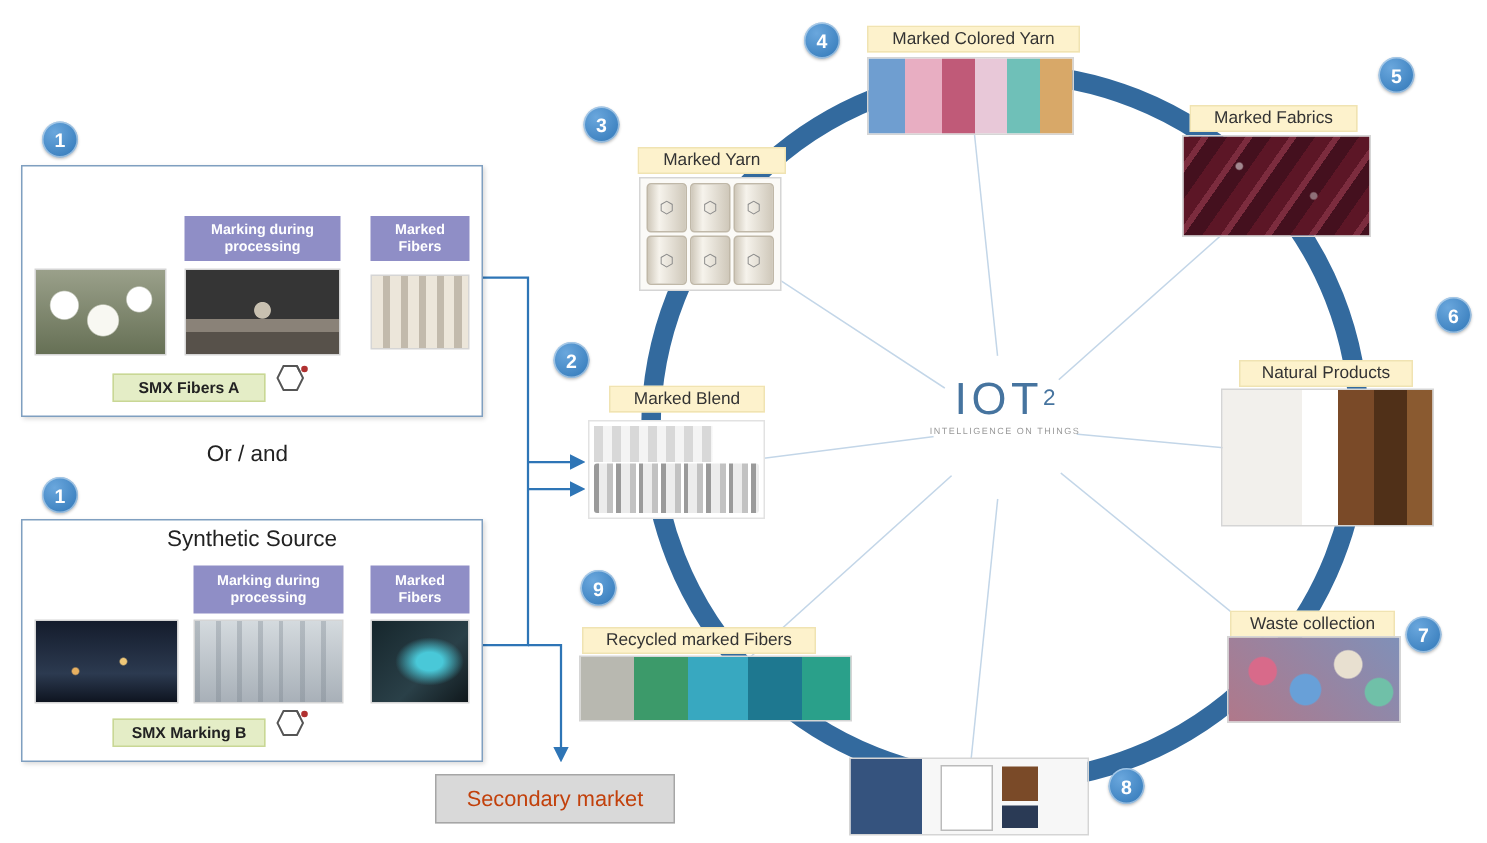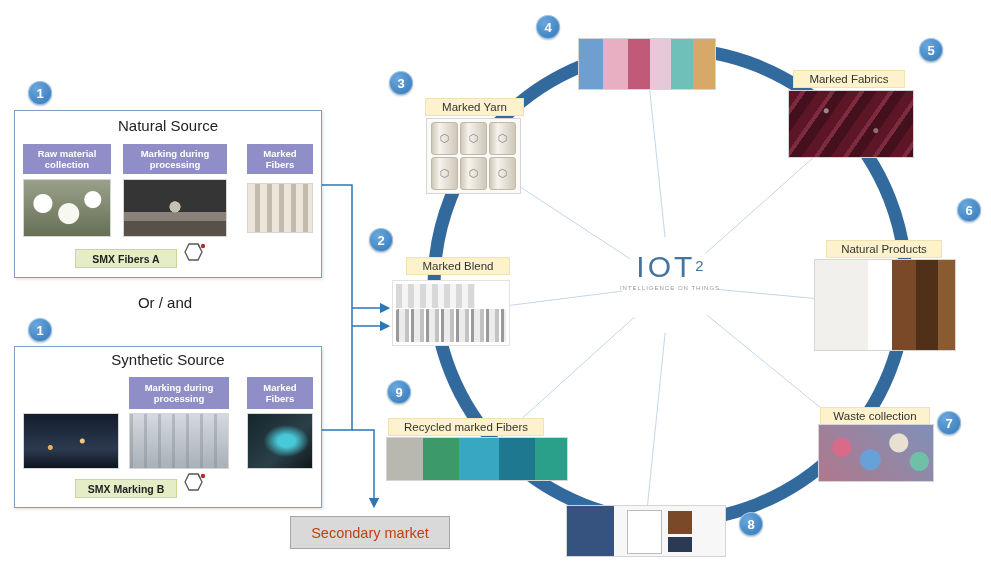--- a/index.html
+++ b/index.html
@@ -119,22 +119,20 @@
     <line x1="108" y1="441" x2="125" y2="441" stroke="#2e75b6" stroke-width="2" marker-end="url(#ah)"></line>
     <line x1="230" y1="441" x2="243" y2="441" stroke="#2e75b6" stroke-width="2" marker-end="url(#ah)"></line>
 
     <path d="M216,256 C252,262 276,252 274,234" fill="none" stroke="#2e75b6" stroke-width="2.5" marker-end="url(#ah)"></path>
     <path d="M216,498 C252,504 278,494 276,472" fill="none" stroke="#2e75b6" stroke-width="2.5" marker-end="url(#ah)"></path>
   </svg>
 
   <div class="badge" style="left:28px;top:81px">1</div>
 
   <div class="src-box" style="left:14px;top:110px;height:166px">
-    <div class="src-title" style="top:6px">Natural Source</div>
-    <div class="step" style="left:8px;top:33px;width:88px;height:30px">Raw material collection</div>
     <div class="step" style="left:108px;top:33px;width:104px;height:30px">Marking during processing</div>
     <div class="step" style="left:232px;top:33px;width:66px;height:30px">Marked Fibers</div>
     <div class="photo" id="photo-cotton" style="left:8px;top:68px;width:88px;height:58px"></div>
     <div class="photo" id="photo-nat-machine" style="left:108px;top:68px;width:104px;height:58px"></div>
     <div class="photo" id="photo-nat-fibers" style="left:232px;top:72px;width:66px;height:50px"></div>
     <div class="smx" style="left:60px;top:138px;width:100px;height:17px">SMX Fibers A</div>
     <svg class="molecule" style="left:166px;top:130px" width="26" height="22" viewBox="0 0 26 22">
       <polygon points="8,3 17,3 21,11 17,19 8,19 4,11" fill="none" stroke="#555" stroke-width="1.3"></polygon>
       <circle cx="22" cy="5" r="2.2" fill="#b03030"></circle>
       <line x1="19" y1="7" x2="17" y2="3" stroke="#555" stroke-width="1.2"></line>
@@ -181,20 +179,21 @@
       <span class="spool">⬡</span>
       <span class="spool">⬡</span>
       <span class="spool">⬡</span>
       <span class="spool">⬡</span>
       <span class="spool">⬡</span>
       <span class="spool">⬡</span>
     </div>
   </div>
 
   <div class="badge" style="left:536px;top:15px">4</div>
+  <div class="node-label" style="left:578px;top:17px;width:138px">Marked Colored Yarn</div>
   <div class="photo" id="photo-colored-yarn" style="left:578px;top:38px;width:138px;height:52px"></div>
 
   <div class="badge" style="left:919px;top:38px">5</div>
   <div class="node-label" style="left:793px;top:70px;width:108px">Marked Fabrics</div>
   <div class="photo" id="photo-fabrics" style="left:788px;top:90px;width:126px;height:68px"></div>
 
   <div class="badge" style="left:957px;top:198px">6</div>
   <div class="node-label" style="left:826px;top:240px;width:112px">Natural Products</div>
   <div class="photo" id="photo-products" style="left:814px;top:259px;width:142px;height:92px"></div>
 

